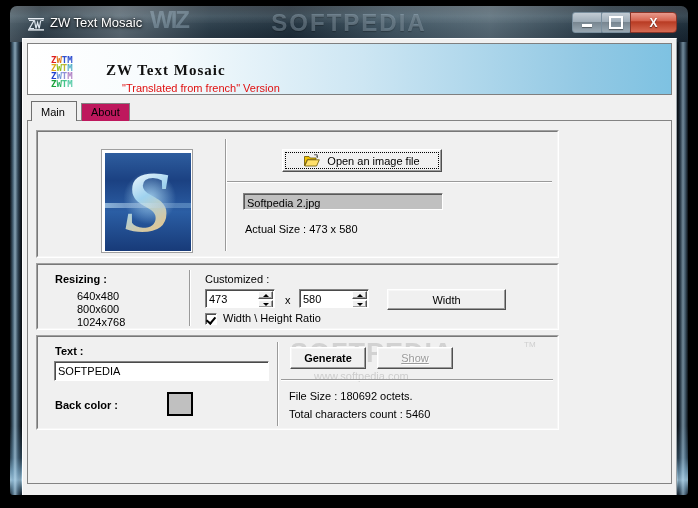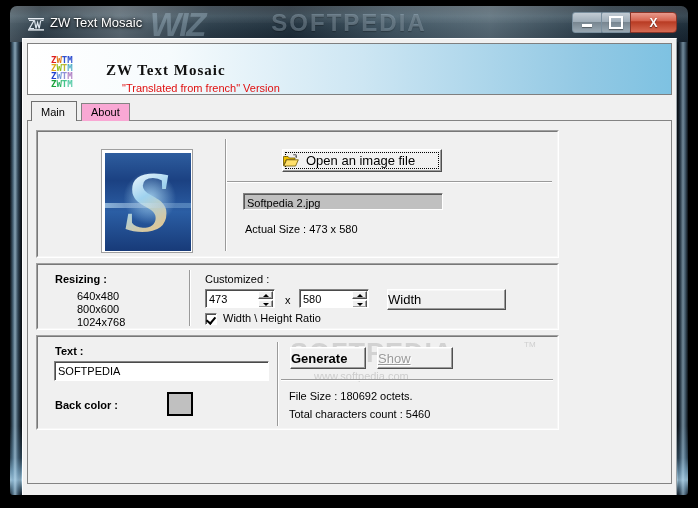--- a/index.html
+++ b/index.html
@@ -105,23 +105,22 @@
     color: rgba(205,228,245,0.30);
     text-align: center;
     line-height: 30px;
     text-shadow: 0 1px 1px rgba(0,0,0,0.25);
     pointer-events: none;
     user-select: none;
   }
   #title-watermark-left {
     position: absolute;
     left: 140px; top: 0px;
-    font-size: 33px;
+    font-size: 24px;
     font-weight: bold;
-    font-style: italic;
     color: rgba(195,222,240,0.30);
     letter-spacing: -2px;
     pointer-events:none;
     user-select:none;
   }
 
   #app-icon {
     position: absolute;
     left: 18px; top: 11px;
     width: 16px; height: 13px;
@@ -257,21 +256,21 @@
   }
   .tab.selected {
     background: #f0f0f0;
     top: -2px;
     height: 20px;
     line-height: 20px;
     z-index: 3;
     border-color: #6f6f6f;
   }
   .tab.inactive {
-    background: #f9a8d4;
+    background: #be185d;
     z-index: 2;
   }
 
   
   #tab-page {
     position: absolute;
     left: 4px; top: 81px;
     width: 645px; height: 364px;
     border: 1px solid #838383;
     background: #f0f0f0;
@@ -348,24 +347,25 @@
     filter: blur(0.5px);
   }
 
   
   .btn {
     position: absolute;
     box-sizing: border-box;
     background: #f0f0f0;
     border: 1px solid;
     border-color: #ffffff #505050 #505050 #ffffff;
-    font-size: 13px;
+    font-size: 11px;
     color: #000000;
     display: flex;
     align-items: center;
+    justify-content: center;
     cursor: default;
     box-shadow: inset -1px -1px 0 #9c9c9c, inset 1px 1px 0 #f7f7f7;
     white-space: nowrap;
   }
   .btn .focus-ring {
     position:absolute;
     left:2px; top:2px; right:2px; bottom:2px;
     border:1px dotted #000000;
     pointer-events:none;
   }

